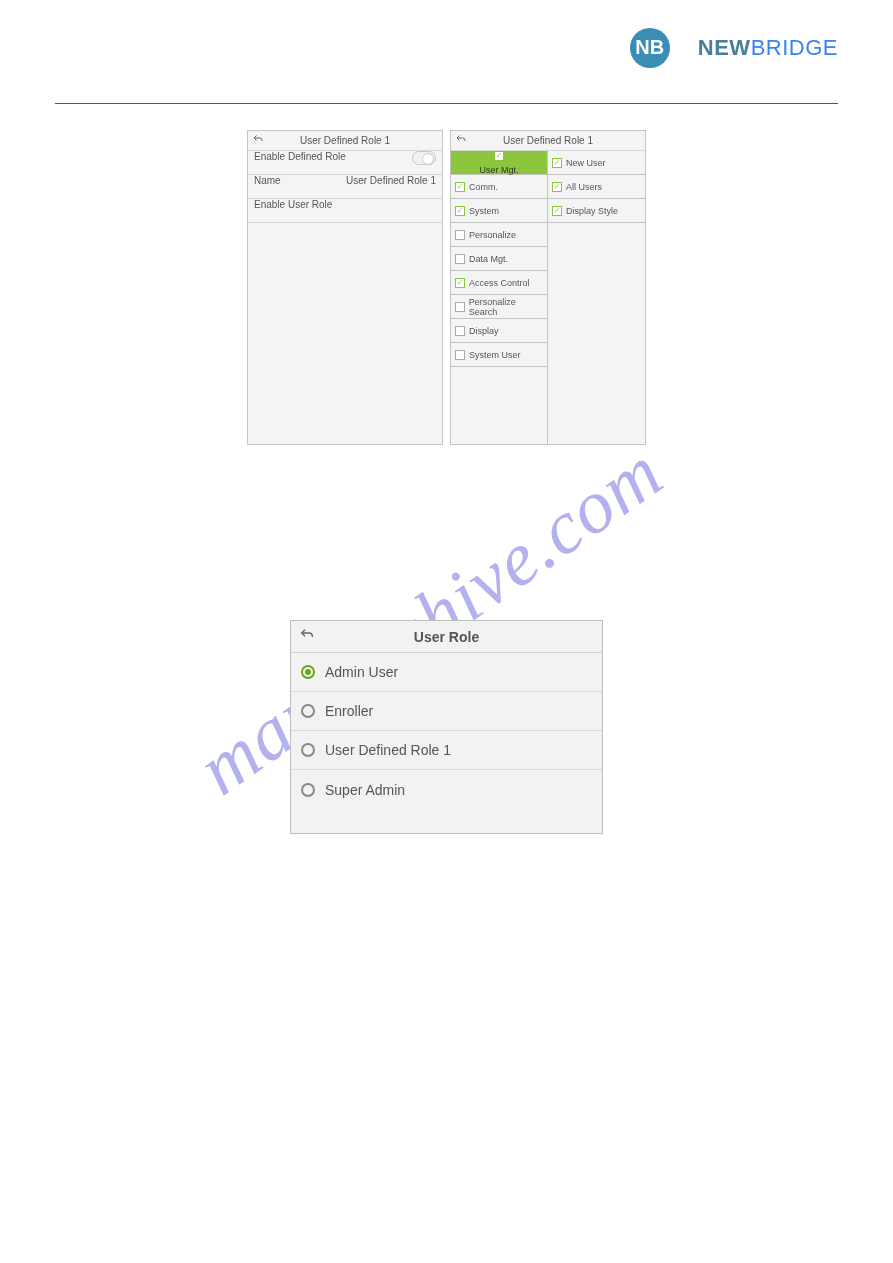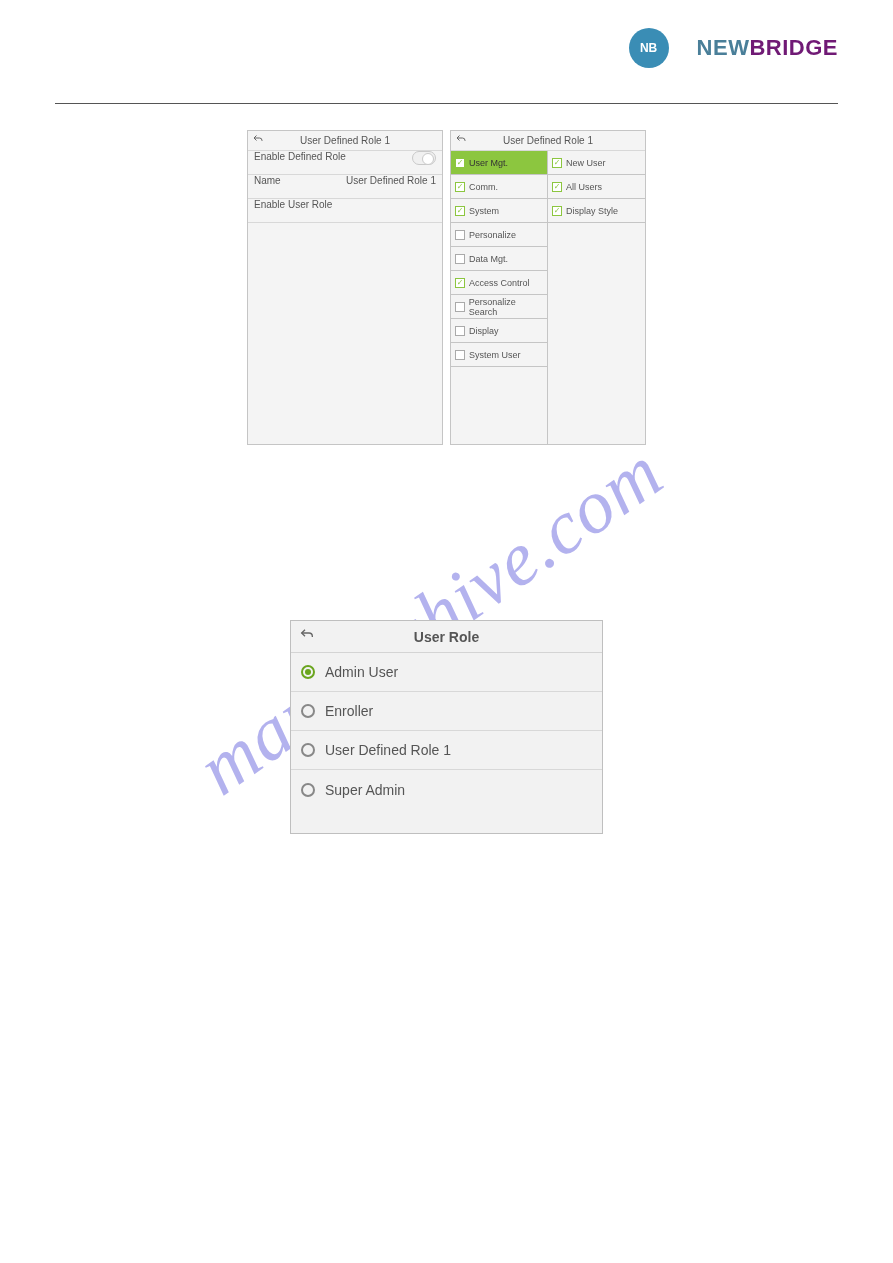--- a/index.html
+++ b/index.html
@@ -31,30 +31,30 @@
   .logo-circle {
     width: 40px;
     height: 40px;
     border-radius: 50%;
     background: #3a8db5;
     display: flex;
     align-items: center;
     justify-content: center;
     color: #fff;
     font-weight: bold;
-    font-size: 12px;
+    font-size: 20px;
     position: relative;
   }
   .logo-text {
     font-size: 22px;
     letter-spacing: 0.5px;
     color: #444;
   }
   .logo-text .bold { font-weight: 700; color: #4a7f99; margin-left: 20px; }
-  .logo-text .light { font-weight: 700; color: #701a75; }
+  .logo-text .light { font-weight: 400; color: #3b82f6; }
 
   .panels-row {
     position: absolute;
     top: 130px;
     left: 247px;
     display: flex;
     gap: 7px;
   }
   .panel {
     width: 196px;
@@ -132,20 +132,21 @@
     display: flex;
     align-items: center;
     padding: 0 4px;
     gap: 4px;
     font-size: 9px;
     color: #555;
   }
   .cell.highlight {
     background: #8cc63f;
     color: #333;
+    flex-direction: column;
   }
   .cb {
     width: 10px;
     height: 10px;
     border: 1px solid #aaa;
     background: #fff;
     display: inline-flex;
     align-items: center;
     justify-content: center;
     font-size: 8px;

